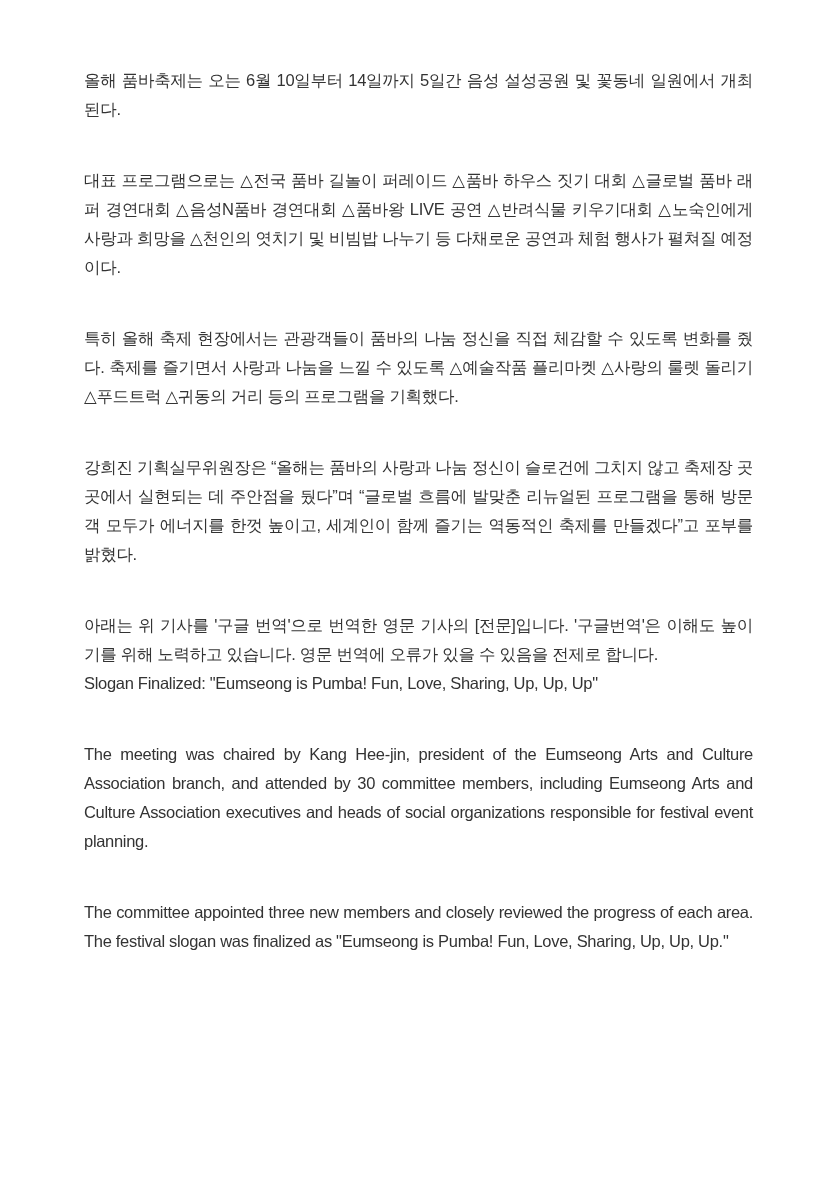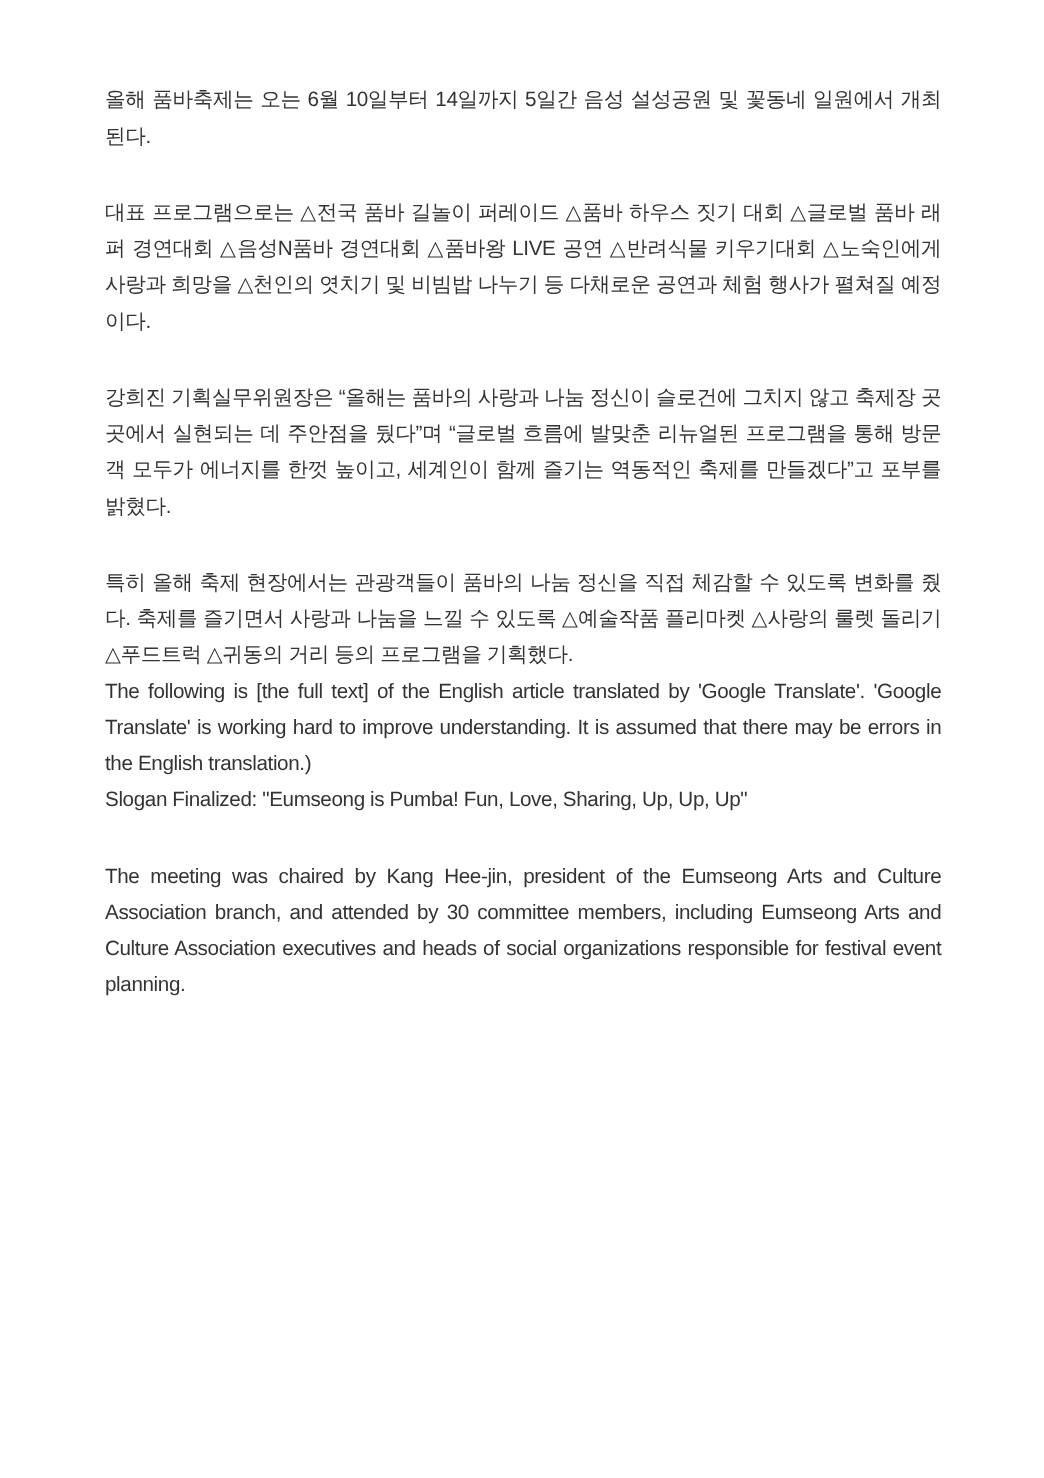--- a/index.html
+++ b/index.html
@@ -25,41 +25,42 @@
     font-size: 16.5px;
     line-height: 29px;
     letter-spacing: -0.3px;
     color: #333333;
     text-align: justify;
     text-justify: inter-word;
     word-break: normal;
   }
   
   .content p.gap {
-    margin-top: 32px;
+    margin-top: 42px;
   }
 </style>
 </head>
 <body>
 
 <div class="page">
   <article class="content">
 
     <p>올해 품바축제는 오는 6월 10일부터 14일까지 5일간 음성 설성공원 및 꽃동네 일원에서 개최된다.</p>
 
     <p class="gap">대표 프로그램으로는 △전국 품바 길놀이 퍼레이드 △품바 하우스 짓기 대회 △글로벌 품바 래퍼 경연대회 △음성N품바 경연대회 △품바왕 LIVE 공연 △반려식물 키우기대회 △노숙인에게 사랑과 희망을 △천인의 엿치기 및 비빔밥 나누기 등 다채로운 공연과 체험 행사가 펼쳐질 예정이다.</p>
 
+    <p class="gap">특히 올해 축제 현장에서는 관광객들이 품바의 나눔 정신을 직접 체감할 수 있도록 변화를 줬다. 축제를 즐기면서 사랑과 나눔을 느낄 수 있도록 △예술작품 플리마켓 △사랑의 룰렛 돌리기 △푸드트럭 △귀동의 거리 등의 프로그램을 기획했다.</p>
+
     <p class="gap">강희진 기획실무위원장은 “올해는 품바의 사랑과 나눔 정신이 슬로건에 그치지 않고 축제장 곳곳에서 실현되는 데 주안점을 뒀다”며 “글로벌 흐름에 발맞춘 리뉴얼된 프로그램을 통해 방문객 모두가 에너지를 한껏 높이고, 세계인이 함께 즐기는 역동적인 축제를 만들겠다”고 포부를 밝혔다.</p>
 
-    <p class="gap">특히 올해 축제 현장에서는 관광객들이 품바의 나눔 정신을 직접 체감할 수 있도록 변화를 줬다. 축제를 즐기면서 사랑과 나눔을 느낄 수 있도록 △예술작품 플리마켓 △사랑의 룰렛 돌리기 △푸드트럭 △귀동의 거리 등의 프로그램을 기획했다.</p>
+    <p class="gap">아래는 위 기사를 '구글 번역'으로 번역한 영문 기사의 [전문]입니다. '구글번역'은 이해도 높이기를 위해 노력하고 있습니다. 영문 번역에 오류가 있을 수 있음을 전제로 합니다.</p>
 
-
-    <p>The following is [the full text] of the English article translated by 'Google Translate'. 'Google Translate' is working hard to improve understanding. It is assumed that there may be errors in the English translation.)</p>
 
 
     <p>Slogan Finalized: "Eumseong is Pumba! Fun, Love, Sharing, Up, Up, Up"</p>
 
 
     <p class="gap">The meeting was chaired by Kang Hee-jin, president of the Eumseong Arts and Culture Association branch, and attended by 30 committee members, including Eumseong Arts and Culture Association executives and heads of social organizations responsible for festival event planning.</p>
 
+    <p class="gap">The committee appointed three new members and closely reviewed the progress of each area. The festival slogan was finalized as "Eumseong is Pumba! Fun, Love, Sharing, Up, Up, Up."</p>
 
   </article>
 </div>
 
 </body></html>

